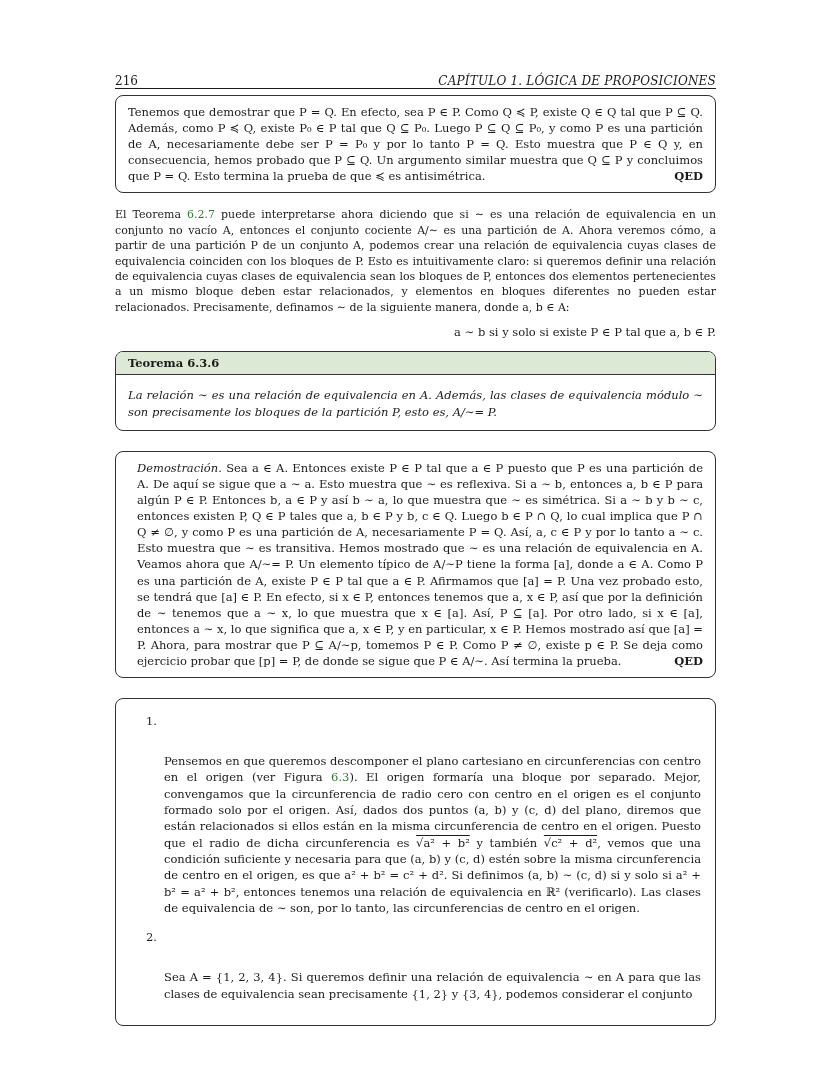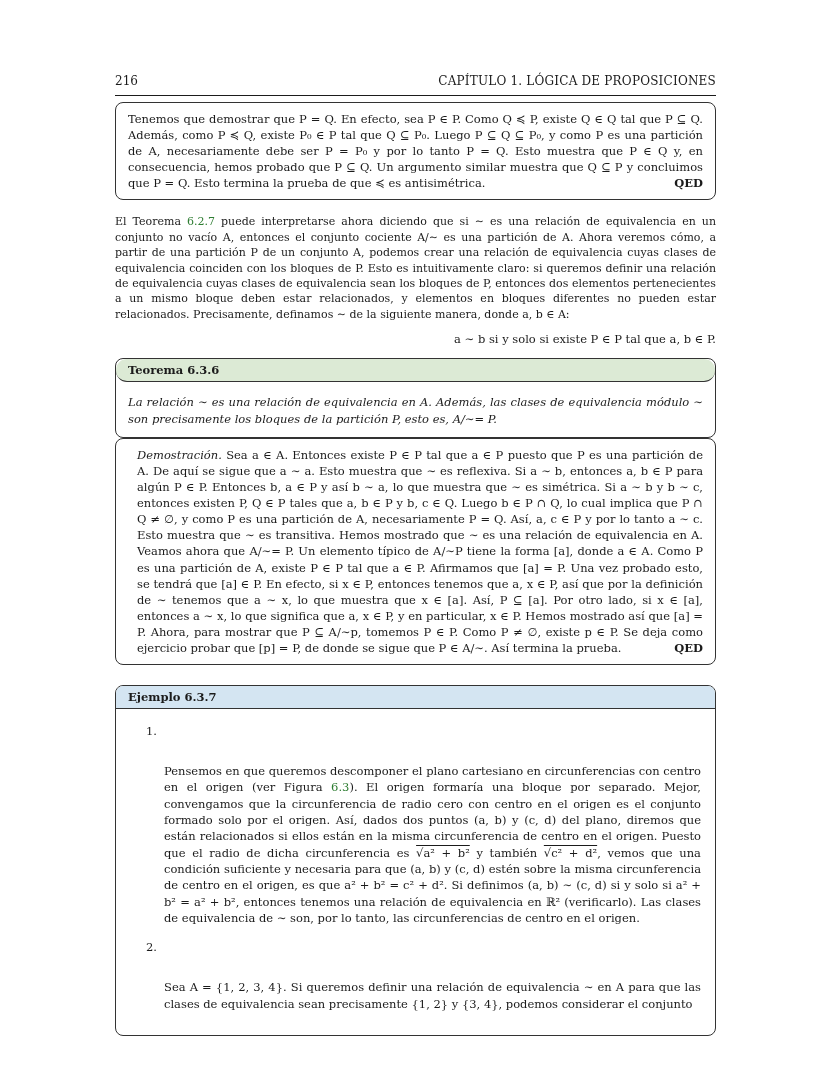--- a/index.html
+++ b/index.html
@@ -19,24 +19,23 @@
   .page {
     position: absolute;
     left: 115px; top: 74px;
     width: 601px;
   }
   .header {
     display: flex;
     justify-content: space-between;
     align-items: baseline;
     font-size: 12px;
-    padding-bottom: 7px;
     border-bottom: 1.2px solid #1b1b1b;
   }
-  .chapter { letter-spacing: 0.2px; margin-left: 8px; }
+  .chapter { font-style: italic; letter-spacing: 0.2px; margin-left: 8px; }
   .tbox {
     border: 1px solid var(--border);
     border-radius: 8px;
     padding: 8px 12px;
     font-size: 11.5px;
     line-height: 1.4;
     text-align: justify;
     margin-top: 6px;
   }
   .para {
@@ -56,30 +55,30 @@
     border-radius: 8px;
     overflow: hidden;
   }
   .thm { margin-top: 4px; }
   .thm-head, .ex-head {
     padding: 4px 12px;
     font-weight: bold;
     font-size: 11.5px;
     border-bottom: 1px solid var(--border);
   }
-  .thm-head { background: var(--thm-bg); border-radius: 11px; }
+  .thm-head { background: var(--thm-bg); }
   .ex-head { background: var(--ex-bg); }
   .thm-body {
     padding: 12px 12px 10px 12px;
     font-style: italic;
     font-size: 11.5px;
     line-height: 1.42;
     text-align: justify;
   }
-  .proof { margin-top: 0; padding-left: 21px; }
+  .proof { margin-top: 20px; padding-left: 21px; }
   .lead { font-style: italic; }
   .qed { float: right; margin-left: 12px; font-weight: bold; }
   .ex { margin-top: 20px; }
   .ex-body { padding: 14px 14px 10px 14px; font-size: 11.5px; line-height: 1.42; }
   .ex-item { display: flex; margin-bottom: 13px; }
   .ex-num { flex: 0 0 auto; width: 18px; margin-left: 16px; }
   .ex-text { flex: 1; text-align: justify; margin-top: 40px; }
   .sqrt { text-decoration: overline; }
 </style>
 </head>
@@ -103,21 +102,20 @@
   <div class="thm">
     <div class="thm-head">Teorema 6.3.6</div>
     <div class="thm-body">La relación ∼ es una relación de equivalencia en A. Además, las clases de equivalencia módulo ∼ son precisamente los bloques de la partición P, esto es, A/∼= P.</div>
   </div>
 
   <div class="tbox proof">
     <p><span class="lead">Demostración.</span><span> Sea a ∈ A. Entonces existe P ∈ P tal que a ∈ P puesto que P es una partición de A. De aquí se sigue que a ∼ a. Esto muestra que ∼ es reflexiva. Si a ∼ b, entonces a, b ∈ P para algún P ∈ P. Entonces b, a ∈ P y así b ∼ a, lo que muestra que ∼ es simétrica. Si a ∼ b y b ∼ c, entonces existen P, Q ∈ P tales que a, b ∈ P y b, c ∈ Q. Luego b ∈ P ∩ Q, lo cual implica que P ∩ Q ≠ ∅, y como P es una partición de A, necesariamente P = Q. Así, a, c ∈ P y por lo tanto a ∼ c. Esto muestra que ∼ es transitiva. Hemos mostrado que ∼ es una relación de equivalencia en A. Veamos ahora que A/∼= P. Un elemento típico de A/∼P tiene la forma [a], donde a ∈ A. Como P es una partición de A, existe P ∈ P tal que a ∈ P. Afirmamos que [a] = P. Una vez probado esto, se tendrá que [a] ∈ P. En efecto, si x ∈ P, entonces tenemos que a, x ∈ P, así que por la definición de ∼ tenemos que a ∼ x, lo que muestra que x ∈ [a]. Así, P ⊆ [a]. Por otro lado, si x ∈ [a], entonces a ∼ x, lo que significa que a, x ∈ P, y en particular, x ∈ P. Hemos mostrado así que [a] = P. Ahora, para mostrar que P ⊆ A/∼p, tomemos P ∈ P. Como P ≠ ∅, existe p ∈ P. Se deja como ejercicio probar que [p] = P, de donde se sigue que P ∈ A/∼. Así termina la prueba.</span><span class="qed">QED</span></p>
   </div>
 
   <div class="ex">
-    <div class="ex-head">Ejemplo 6.3.7</div>
     <div class="ex-body">
 
       <div class="ex-item">
         <span class="ex-num">1.</span>
         <span class="ex-text"><span>Pensemos en que queremos descomponer el plano cartesiano en circunferencias con centro en el origen (ver Figura </span><a class="ref">6.3</a><span>). El origen formaría una bloque por separado. Mejor, convengamos que la circunferencia de radio cero con centro en el origen es el conjunto formado solo por el origen. Así, dados dos puntos (a, b) y (c, d) del plano, diremos que están relacionados si ellos están en la misma circunferencia de centro en el origen. Puesto que el radio de dicha circunferencia es </span><span class="sqrt">√a² + b²</span><span> y también </span><span class="sqrt">√c² + d²</span><span>, vemos que una condición suficiente y necesaria para que (a, b) y (c, d) estén sobre la misma circunferencia de centro en el origen, es que a² + b² = c² + d². Si definimos (a, b) ∼ (c, d) si y solo si a² + b² = a² + b², entonces tenemos una relación de equivalencia en ℝ² (verificarlo). Las clases de equivalencia de ∼ son, por lo tanto, las circunferencias de centro en el origen.</span></span>
       </div>
 
       <div class="ex-item">
         <span class="ex-num">2.</span>
         <span class="ex-text"><span>Sea A = {1, 2, 3, 4}. Si queremos definir una relación de equivalencia ∼ en A para que las clases de equivalencia sean precisamente {1, 2} y {3, 4}, podemos considerar el conjunto</span></span>

